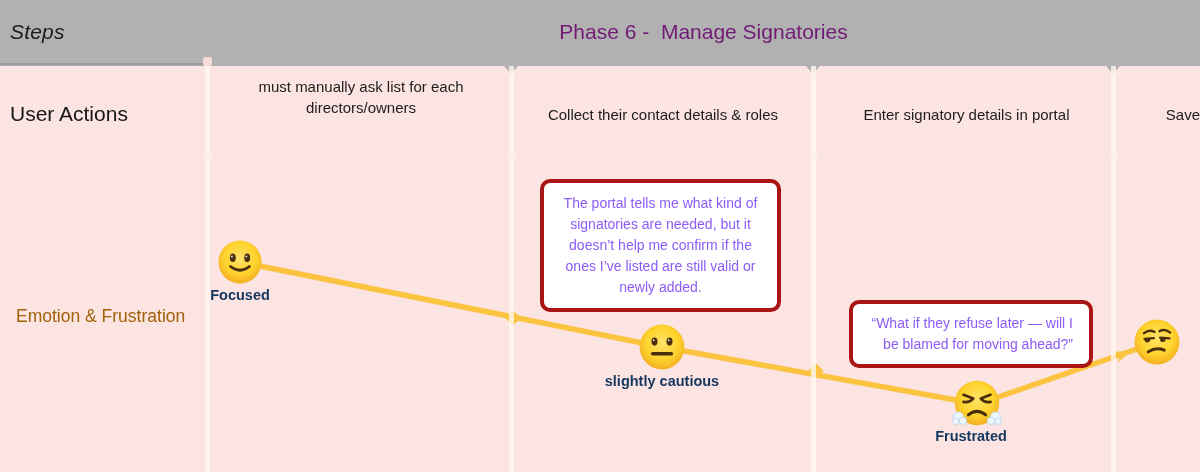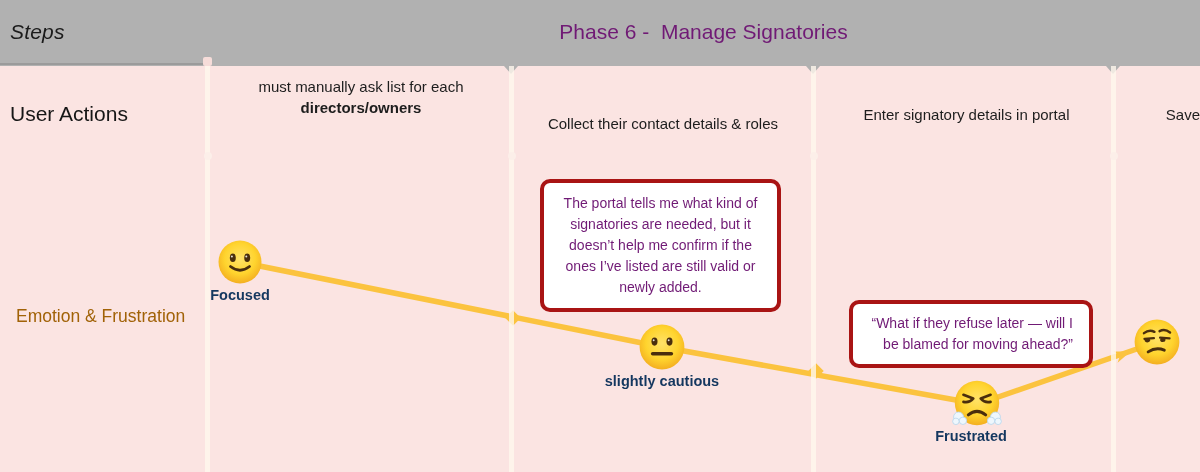--- a/index.html
+++ b/index.html
@@ -19,29 +19,29 @@
   
   .divider{position:absolute;top:66px;bottom:0;width:5px;background:rgba(255,247,237,.8);}
   .row-dot{position:absolute;width:8px;height:8px;border-radius:50%;background:#fcefe9;top:152px;}
 
   
   .user-actions-label{position:absolute;left:10px;top:102px;font-size:21px;color:#161616;}
   .emotion-label{position:absolute;left:16px;top:306px;font-size:17.5px;color:#a16207;}
 
   
   .action{position:absolute;text-align:center;font-size:15px;color:#1d1d1d;font-weight:500;line-height:21px;}
-  .action b{font-weight:700;}
+  .action b{font-weight:400;}
 
   
   .line-layer{position:absolute;left:0;top:0;pointer-events:none;}
 
   
   .callout{position:absolute;background:#ffffff;border:4px solid #a91414;border-radius:10px;
     display:flex;align-items:center;justify-content:center;text-align:center;
-    font-size:14px;font-weight:500;color:#701a75;line-height:21px;box-sizing:border-box;}
+    font-size:14px;font-weight:500;color:#8b5cf6;line-height:21px;box-sizing:border-box;}
   .callout-1{left:540px;top:179px;width:241px;height:133px;padding:10px 14px;}
   .callout-2{left:849px;top:300px;width:244px;height:68px;padding:16px 16px;text-align:right;}
 
   
   .emoji{position:absolute;}
   .emoji svg{display:block;}
   .emoji-label{position:absolute;text-align:center;font-size:14.5px;font-weight:600;color:#14375f;}
 </style>
 </head>
 <body>
@@ -74,21 +74,21 @@
   <div class="row-dot" style="left:810px;"></div>
   <div class="row-dot" style="left:1110px;"></div>
 
   <div class="user-actions-label">User Actions</div>
   <div class="emotion-label">Emotion &amp; Frustration</div>
 
   <div class="action" style="left:207px;top:76px;width:308px;">
     <span>must manually ask list for each</span><br>
     <b>directors/owners</b>
   </div>
-  <div class="action" style="left:515px;top:113px;width:296px;">Collect their contact details &amp; roles</div>
+  <div class="action" style="left:515px;top:104px;width:296px;">Collect their contact details &amp; roles</div>
   <div class="action" style="left:818px;top:104px;width:297px;">Enter signatory details in portal</div>
   <div class="action" style="left:1115px;top:104px;width:85px;text-align:right;">Save</div>
 
   <div class="callout callout-1">
     <span>The portal tells me what kind of signatories are needed, but it doesn’t help me confirm if the ones I’ve listed are still valid or newly added.</span>
   </div>
 
   <div class="callout callout-2">
     <span>“What if they refuse later — will I be blamed for moving ahead?”</span>
   </div>

